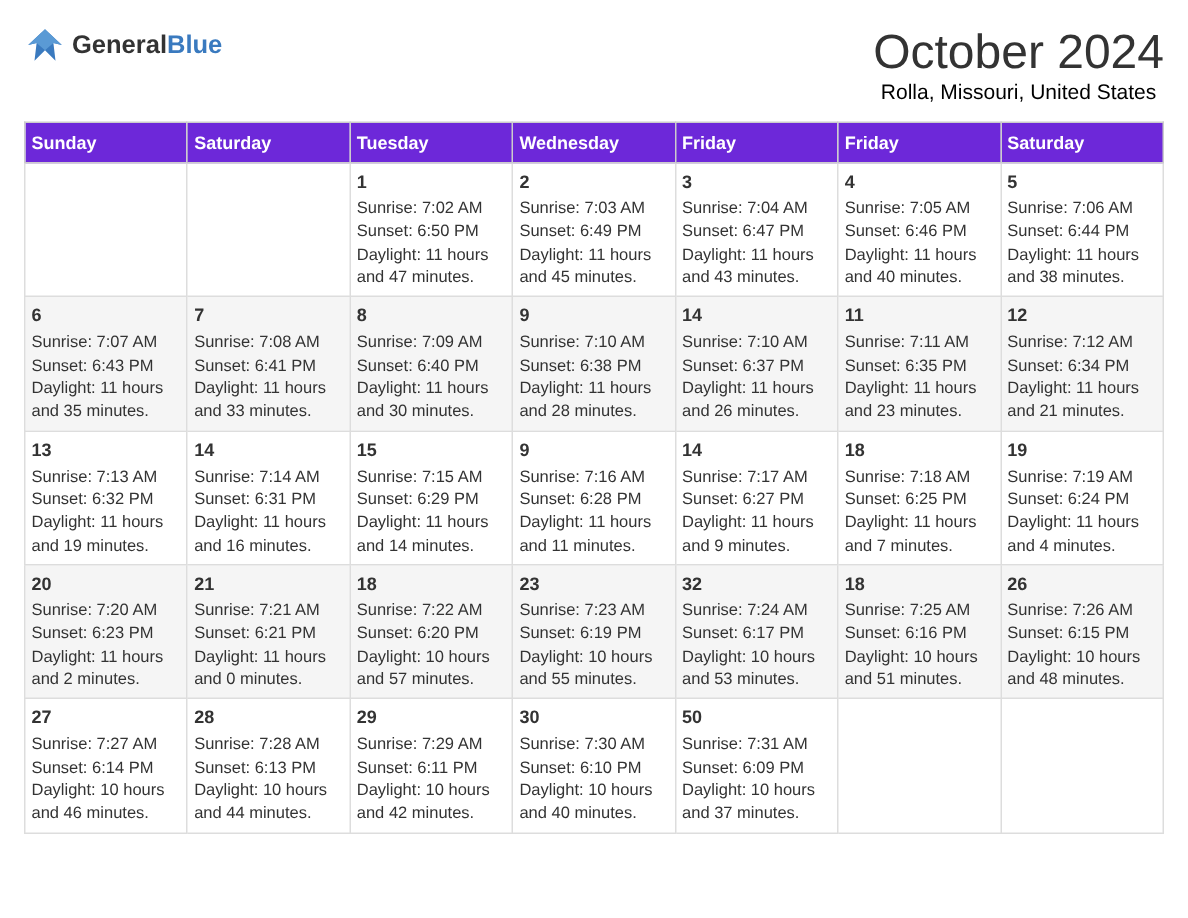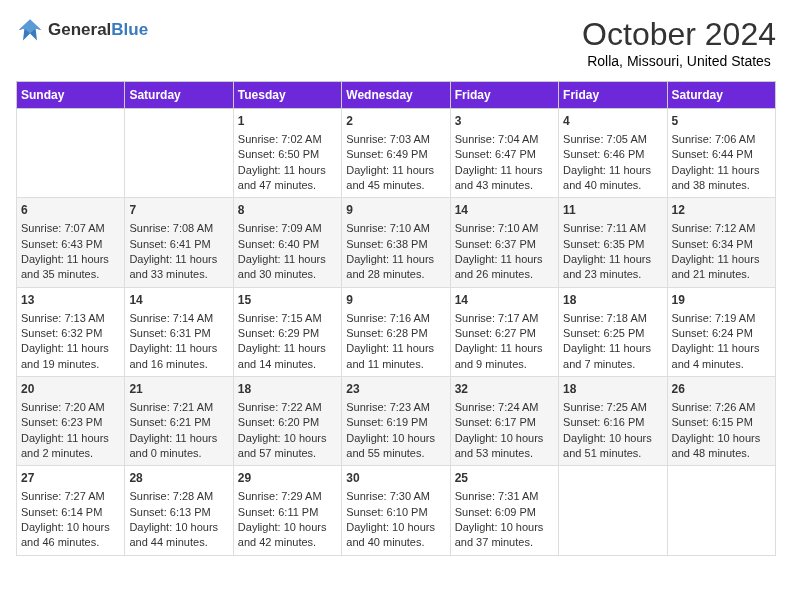--- a/index.html
+++ b/index.html
@@ -298,21 +298,21 @@
           Sunrise: 7:29 AM<br>Sunset: 6:11 PM<br>Daylight: 10 hours and 42 minutes.
         </div>
         </td>
         <td>
           <span class="day-number">30</span>
         <div class="day-info">
           Sunrise: 7:30 AM<br>Sunset: 6:10 PM<br>Daylight: 10 hours and 40 minutes.
         </div>
         </td>
         <td>
-          <span class="day-number">25</span>
+          <span class="day-number">50</span>
         <div class="day-info">
           Sunrise: 7:31 AM<br>Sunset: 6:09 PM<br>Daylight: 10 hours and 37 minutes.
         </div>
         </td>
         <td class="empty-cell"></td>
         <td class="empty-cell"></td>
       </tr>
     </tbody>
 </table>
 

